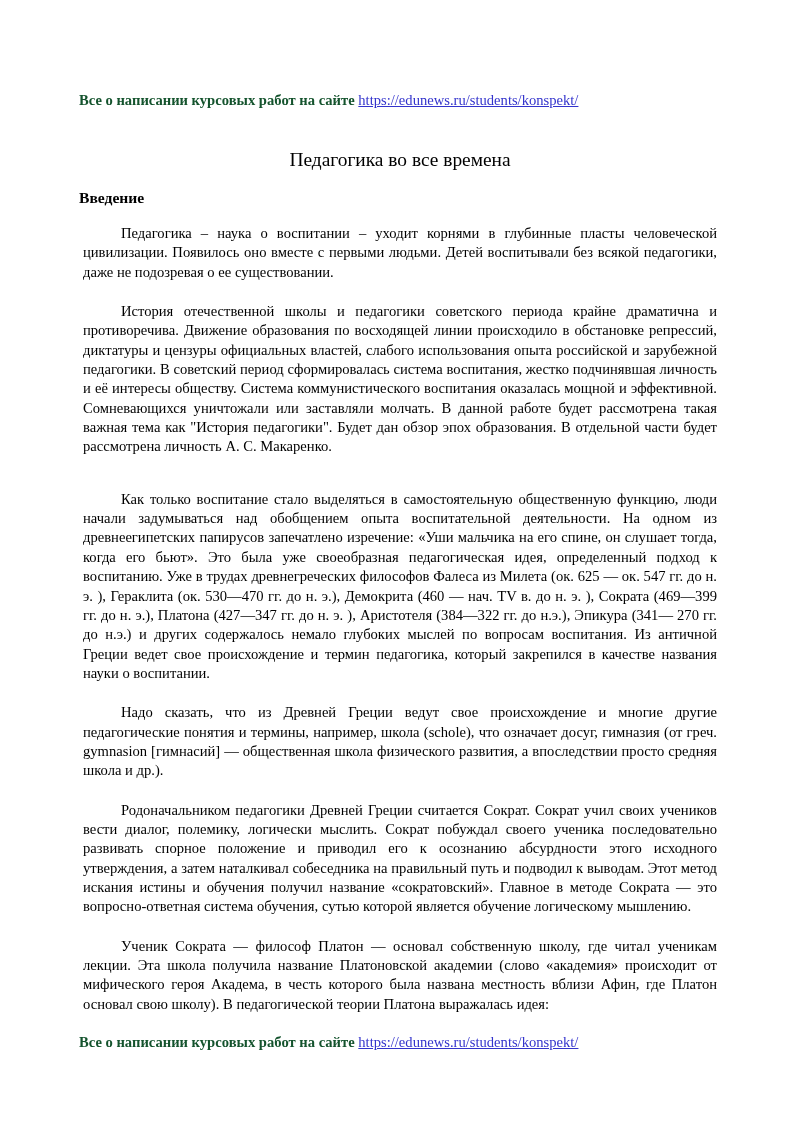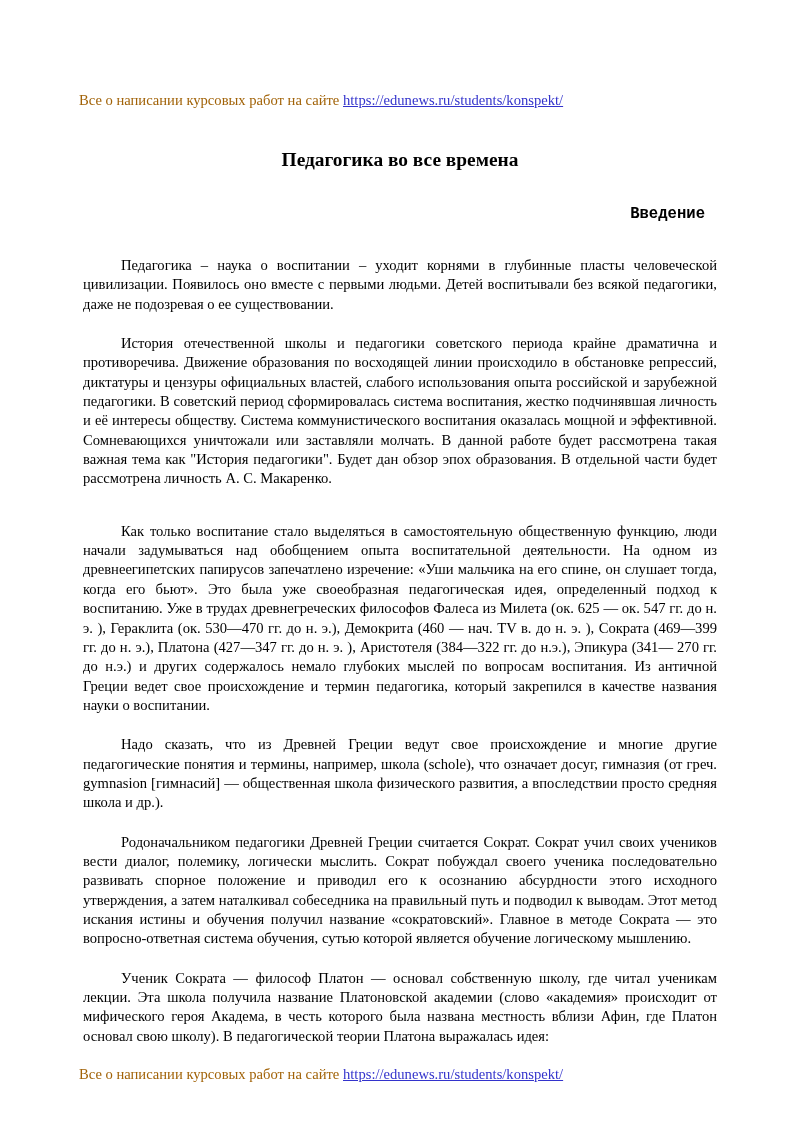--- a/index.html
+++ b/index.html
@@ -31,43 +31,43 @@
   }
 
   
   .runhead {
     font-size: 14.6px;
     line-height: 19px;
     text-align: left;
     white-space: nowrap;
   }
   .runhead-text {
-    color: #a16207;
+    color: #14532d;
+    font-weight: bold;
   }
   .runhead-link {
     color: #3333cc;
     text-underline-offset: 1px;
   }
 
   
   .doc-title {
     font-size: 19.4px;
-    font-weight: bold;
+    font-weight: normal;
     text-align: center;
     line-height: 24px;
     margin: 0;
   }
 
   .section-title {
     font-size: 15.6px;
     font-weight: bold;
-    text-align: right;
+    text-align: left;
     line-height: 20px;
-    margin: 16px;
-    font-family: Liberation Mono, monospace;
+    margin: 0;
   }
 
   
   .para {
     font-size: 14.6px;
     line-height: 19.35px;
     text-align: justify;
     text-justify: inter-word;
     text-indent: 38px;
     margin: 4px;

